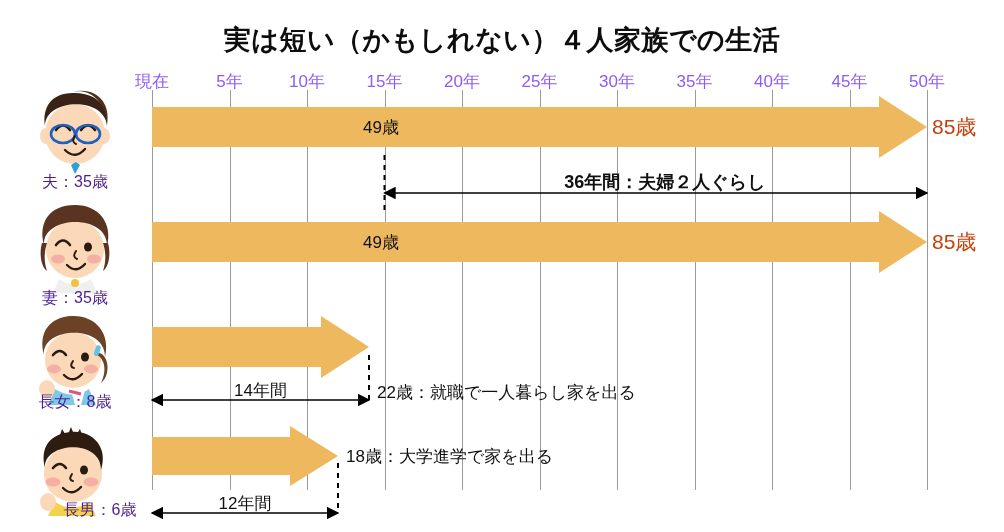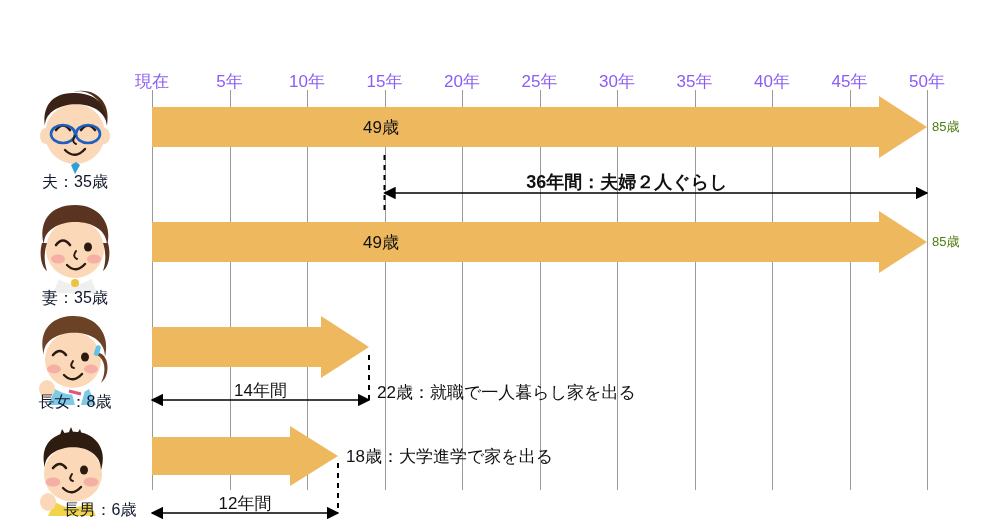--- a/index.html
+++ b/index.html
@@ -26,53 +26,54 @@
   .axis-label{
     position:absolute;top:70px;
     font-size:17px;color:#8b5cf6;
     transform:translateX(-50%);
     white-space:nowrap;
   }
   .gridline{
     position:absolute;width:1px;background:#9a9a9a;
   }
   .person-name{
-    font-size:16px;color:#0f172a;white-space:nowrap;
+    font-size:16px;color:#4c1d95;white-space:nowrap;
     text-align:center;width:150px;position:absolute;left:0;
   }
   .avatar{position:absolute;}
 
   
   .bar{position:absolute;}
   .bar-body{position:absolute;background:#eeb95e;}
   .bar-arrow{position:absolute;width:0;height:0;}
   .bar-value{
     position:absolute;font-size:17px;color:#111;
     transform:translate(-50%,-50%);white-space:nowrap;
   }
   .end-label{
-    position:absolute;font-size:13px;color:#4d7c0f;
+    position:absolute;font-size:21px;color:#c2410c;
     transform:translateY(-50%);white-space:nowrap;
   }
   .note-label{
     position:absolute;font-size:17px;color:#111;
     transform:translateY(-50%);white-space:nowrap;
   }
   .span-text{
     position:absolute;font-size:17px;color:#111;white-space:nowrap;
     transform:translate(-50%,-50%);
   }
   .span-text.bold{font-weight:bold;font-size:18px;}
   svg.anno{position:absolute;left:0;top:0;overflow:visible;}
 </style>
 </head>
 <body>
 
 <div id="stage">
 
+  <div class="chart-title">実は短い（かもしれない）４人家族での生活</div>
 
   <div id="axis-labels">
       <div class="axis-label" style="left: 152px;">現在</div>
       <div class="axis-label" style="left: 229.5px;">5年</div>
       <div class="axis-label" style="left: 307px;">10年</div>
       <div class="axis-label" style="left: 384.5px;">15年</div>
       <div class="axis-label" style="left: 462px;">20年</div>
       <div class="axis-label" style="left: 539.5px;">25年</div>
       <div class="axis-label" style="left: 617px;">30年</div>
       <div class="axis-label" style="left: 694.5px;">35年</div>
@@ -199,18 +200,18 @@
         <line x1="384.5" y1="193" x2="927" y2="193" stroke="#000" stroke-width="1.4" marker-start="url(#ah-l)" marker-end="url(#ah-r)"></line>
         <line x1="384.5" y1="155" x2="384.5" y2="212" stroke="#000" stroke-width="2" stroke-dasharray="5,5"></line>
         <line x1="152" y1="400" x2="369" y2="400" stroke="#000" stroke-width="1.4" marker-start="url(#ah-l)" marker-end="url(#ah-r)"></line>
         <line x1="369" y1="355" x2="369" y2="400" stroke="#000" stroke-width="2" stroke-dasharray="5,5"></line>
         <line x1="152" y1="513" x2="338" y2="513" stroke="#000" stroke-width="1.4" marker-start="url(#ah-l)" marker-end="url(#ah-r)"></line>
         <line x1="338" y1="463" x2="338" y2="513" stroke="#000" stroke-width="2" stroke-dasharray="5,5"></line>
       </g>
   </svg>
 
   <div id="anno-text">
-      <div class="span-text bold" style="left: 627px; top: 182px;">36年間：夫婦２人ぐらし</div>
+      <div class="span-text bold" style="left: 665px; top: 182px;">36年間：夫婦２人ぐらし</div>
       <div class="span-text" style="left: 260.5px; top: 390px;">14年間</div>
       <div class="span-text" style="left: 245px; top: 503px;">12年間</div>
     </div>
 
 </div>
 
 </body></html>

